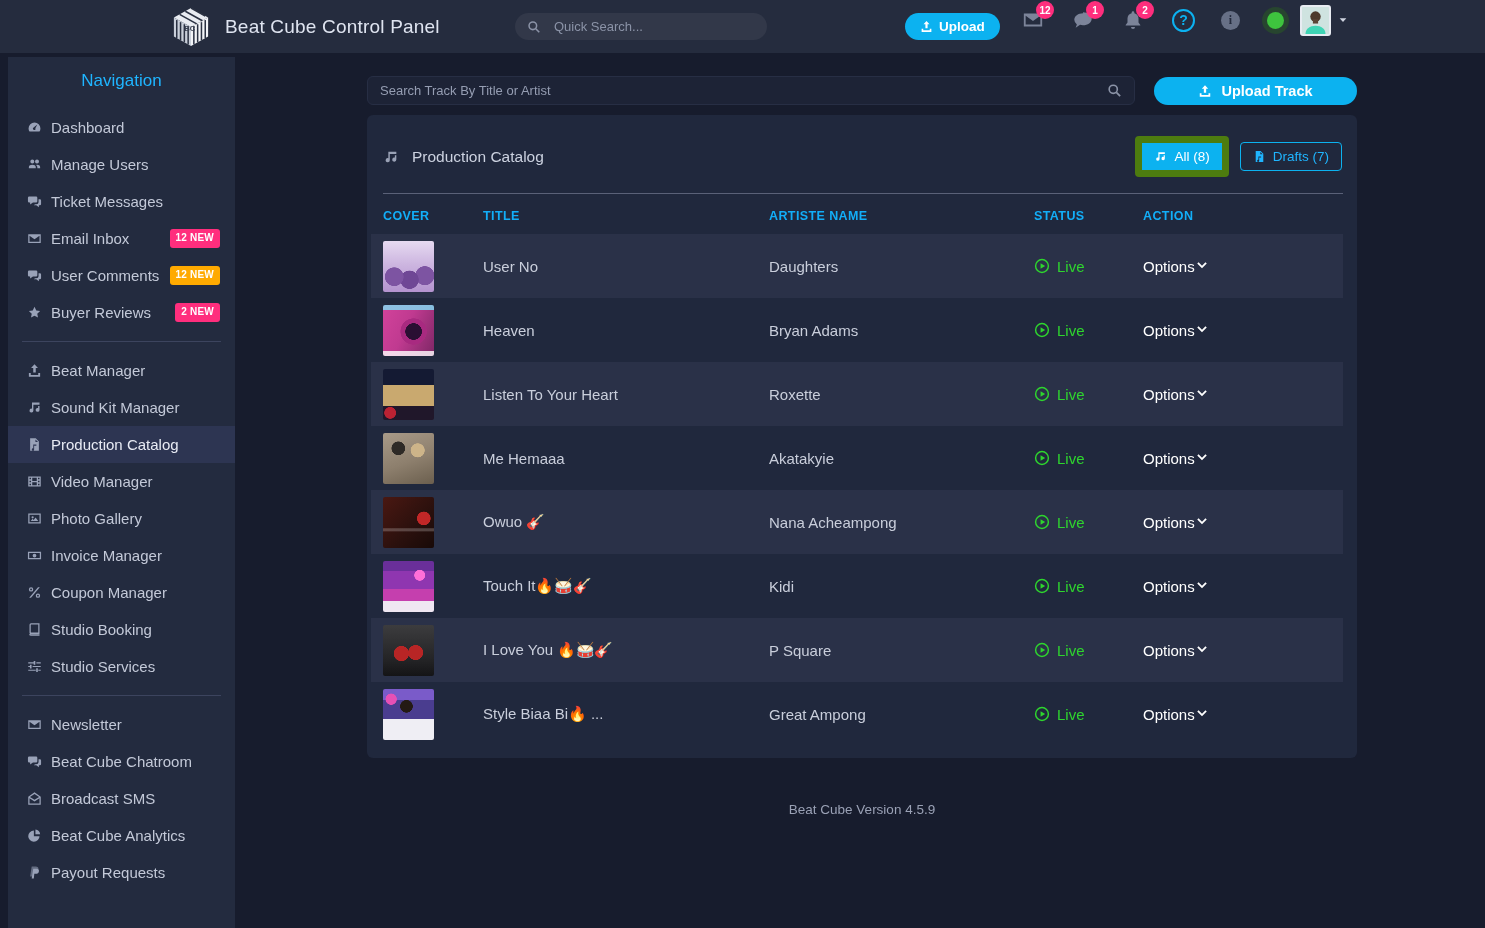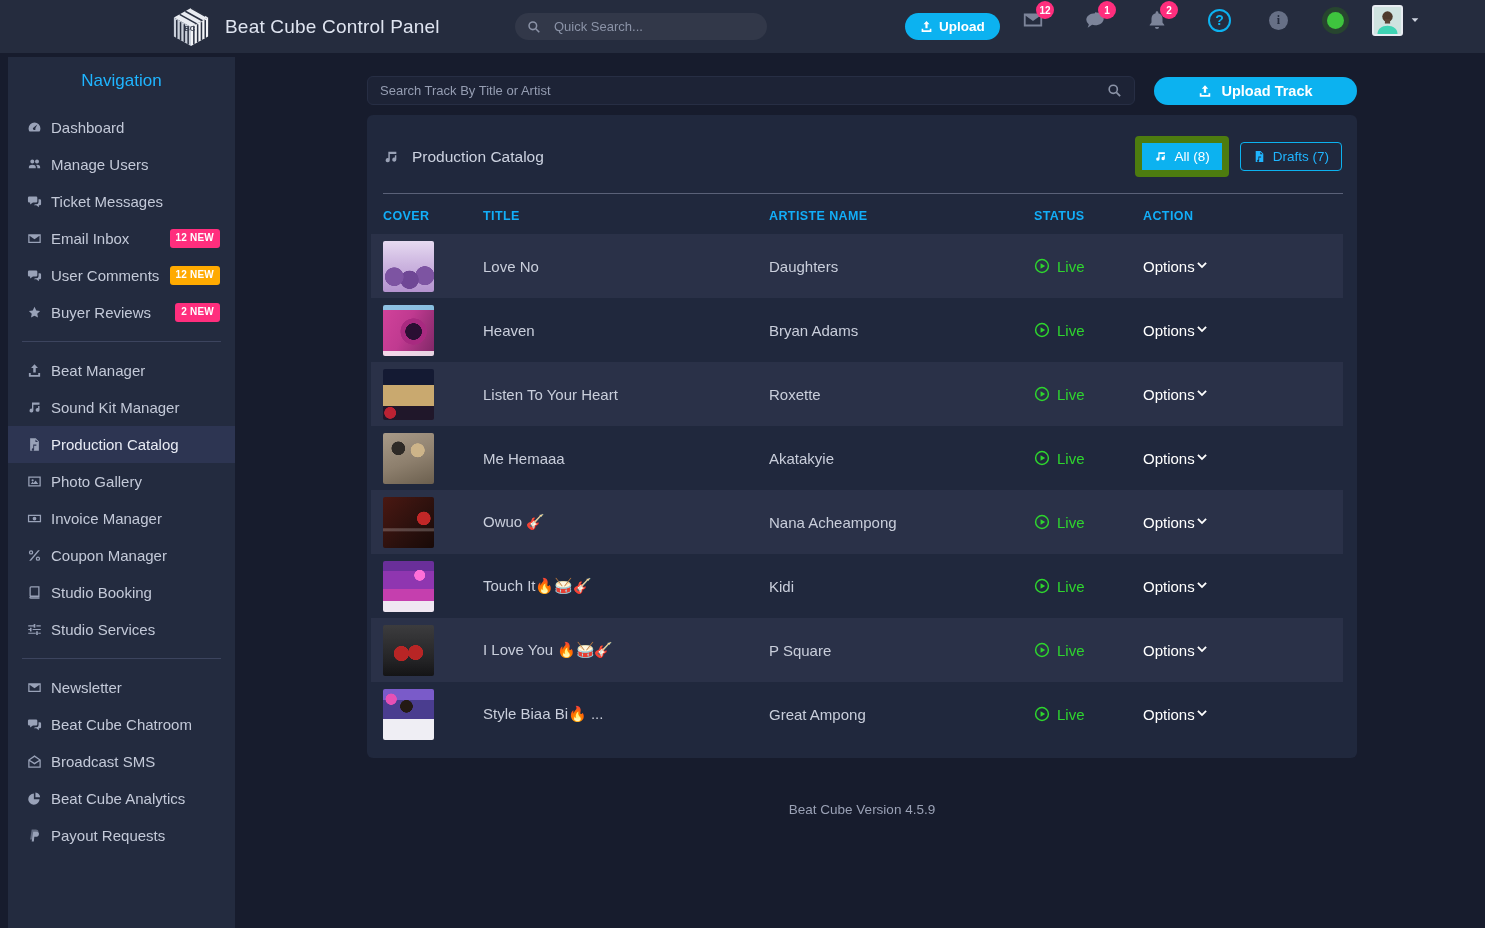--- a/index.html
+++ b/index.html
@@ -32,21 +32,21 @@
     font-size:13px; margin-left:13px; width:100%; font-family:inherit;
   }
   .quick-search input::placeholder { color:#8b93a7; }
   .nav-upload-btn {
     position:absolute; left:905px; top:13px; height:27px; padding:0 15px;
     background:#0cb2f0; border:none; border-radius:14px; color:#fff;
     font-weight:bold; font-size:13.5px; display:flex; align-items:center; gap:6px;
     cursor:pointer; font-family:inherit;
   }
   .nav-upload-btn svg { width:13px; height:13px; }
-  .nav-icons { position:absolute; left:1022px; top:0; height:40px; display:flex; align-items:center;gap:12px; }
+  .nav-icons { position:absolute; left:1022px; top:0; height:40px; display:flex; align-items:center; }
   .nav-ic { position:relative; margin-right:28px; color:#7c8499; cursor:pointer; }
   .nav-ic svg { width:22px; height:22px; }
   .badge-dot {
     position:absolute; top:-8px; right:-10px; min-width:18px; height:18px;
     background:#ff2e7d; border-radius:50%; color:#fff; font-size:10px; font-weight:bold;
     display:flex; align-items:center; justify-content:center; padding:0 3px;
   }
   .help-circle {
     width:23px; height:23px; border:2px solid #0cb2f0; border-radius:50%;
     color:#0cb2f0; font-size:14px; font-weight:bold;
@@ -412,20 +412,28 @@
       <span class="ic">
           <svg>
             <use href="#i-file-audio"></use>
           </svg>
         </span>
       <span>Production Catalog</span>
     </li>
     <li class="side-item">
       <span class="ic">
           <svg>
+            <use href="#i-film"></use>
+          </svg>
+        </span>
+      <span>Video Manager</span>
+    </li>
+    <li class="side-item">
+      <span class="ic">
+          <svg>
             <use href="#i-image"></use>
           </svg>
         </span>
       <span>Photo Gallery</span>
     </li>
     <li class="side-item">
       <span class="ic">
           <svg>
             <use href="#i-money"></use>
           </svg>
@@ -559,21 +567,21 @@
             <th>ARTISTE NAME</th>
             <th>STATUS</th>
             <th>ACTION</th>
           </tr>
         </thead>
         <tbody>
           <tr>
             <td>
                 <div class="cover cv0"></div>
               </td>
-            <td>Love No</td>
+            <td>User No</td>
             <td>Daughters</td>
             <td>
                 <span class="status-cell">
                   <svg>
                     <use href="#i-play-circle"></use>
                   </svg>
                   <span>Live</span>
                 </span>
               </td>
             <td>

